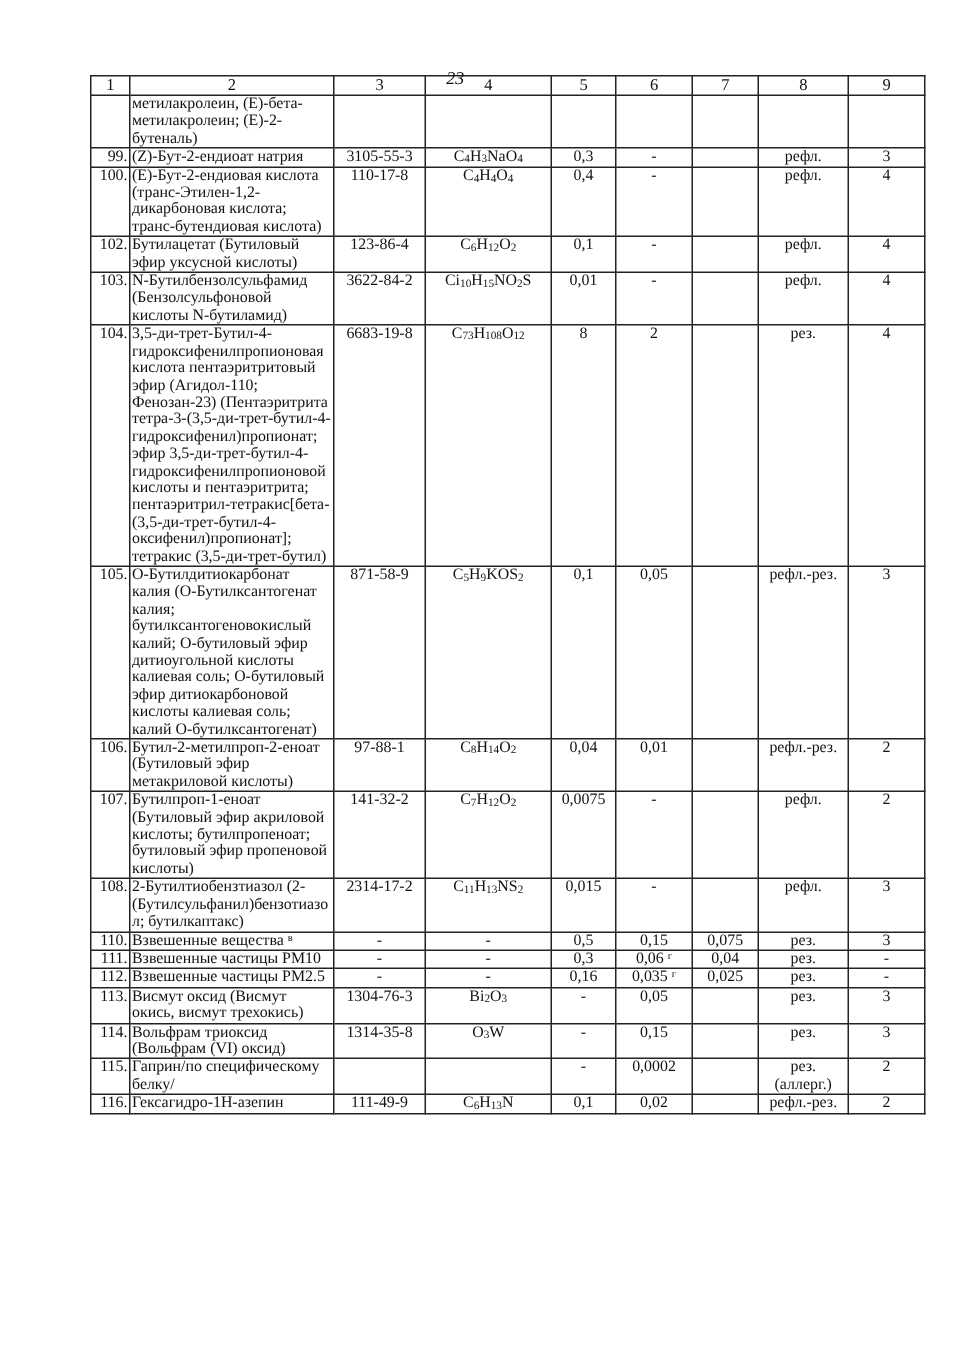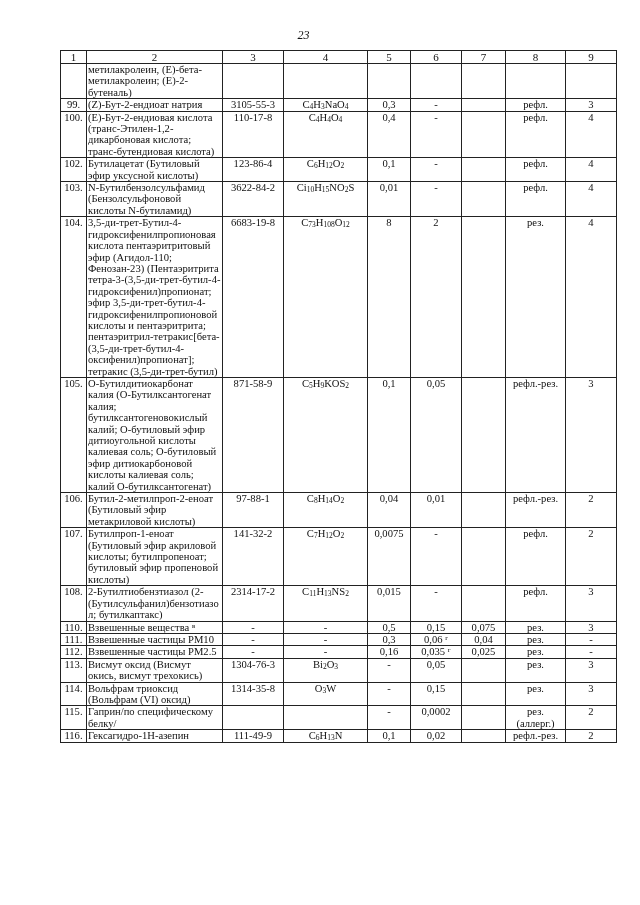--- a/index.html
+++ b/index.html
@@ -1,25 +1,25 @@
 <!DOCTYPE html>
 <html><head>
   <meta charset="utf-8">
   <style>
     html, body { margin: 0; padding: 0; background: #ffffff; }
     body { width: 640px; height: 905px; position: relative; overflow: hidden;
            font-family: "Liberation Serif", "DejaVu Serif", serif; color: #111; }
-    .page-number { position: absolute; top: 28px; left: 0; width: 607px; text-align: center;
+    .page-number { position: absolute; top: 45px; left: 0; width: 607px; text-align: center;
                    font-size: 12px; line-height: 14px; font-style: italic; }
     table.main { position: absolute; top: 50px; left: 60px; border-collapse: collapse;
                  table-layout: fixed; width: 556px; font-size: 10.6px; line-height: 11.4px; }
     table.main td { border: 1px solid #222; vertical-align: top; padding: 0 1px; overflow: hidden;
                     word-wrap: break-word; }
     table.main tr.head td { text-align: center; font-size: 11px; line-height: 12px; padding: 0; }
-    td.c1 { text-align: center; }
+    td.c1 { text-align: right; }
     td.c2 { text-align: left; margin-left: 39px; }
     td.c3, td.c4, td.c5, td.c6, td.c7, td.c8, td.c9 { text-align: center; }
     sub { font-size: 7.5px; vertical-align: -1px; line-height: 0; }
     sup { font-size: 7px; vertical-align: 3px; line-height: 0; }
   </style>
 </head>
 <body>
 
 <div class="page-number">23</div>
 

